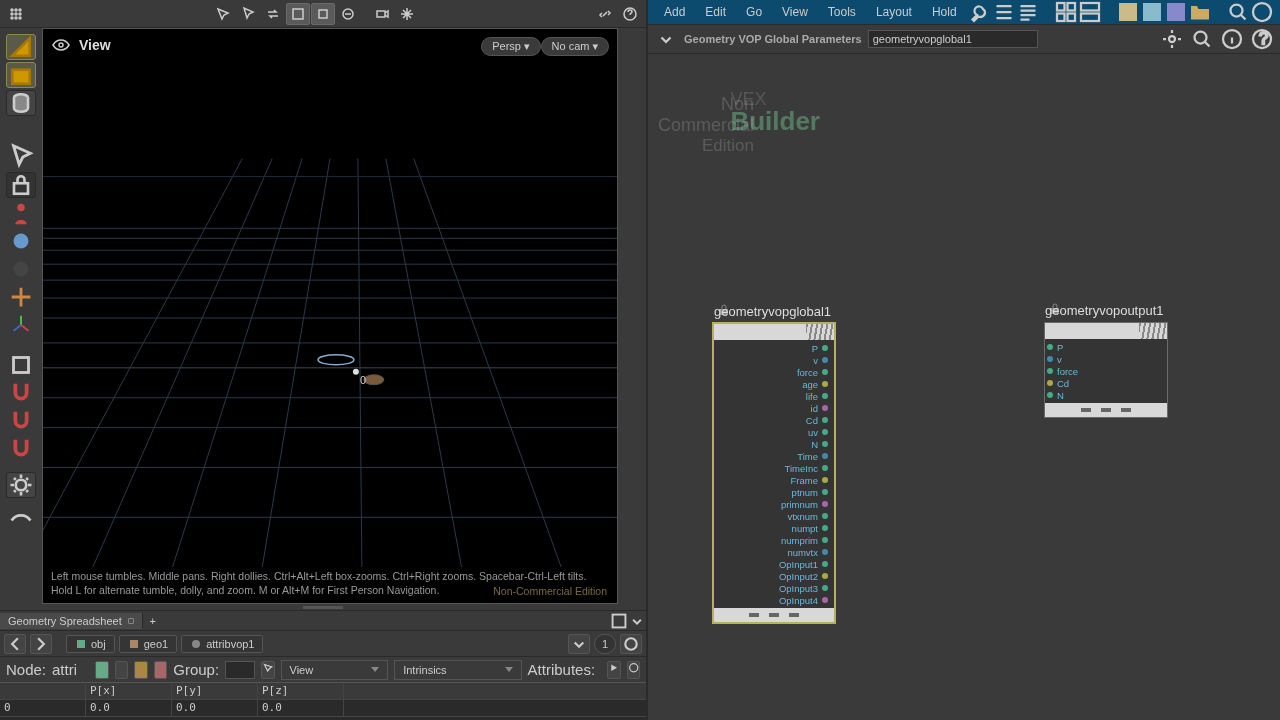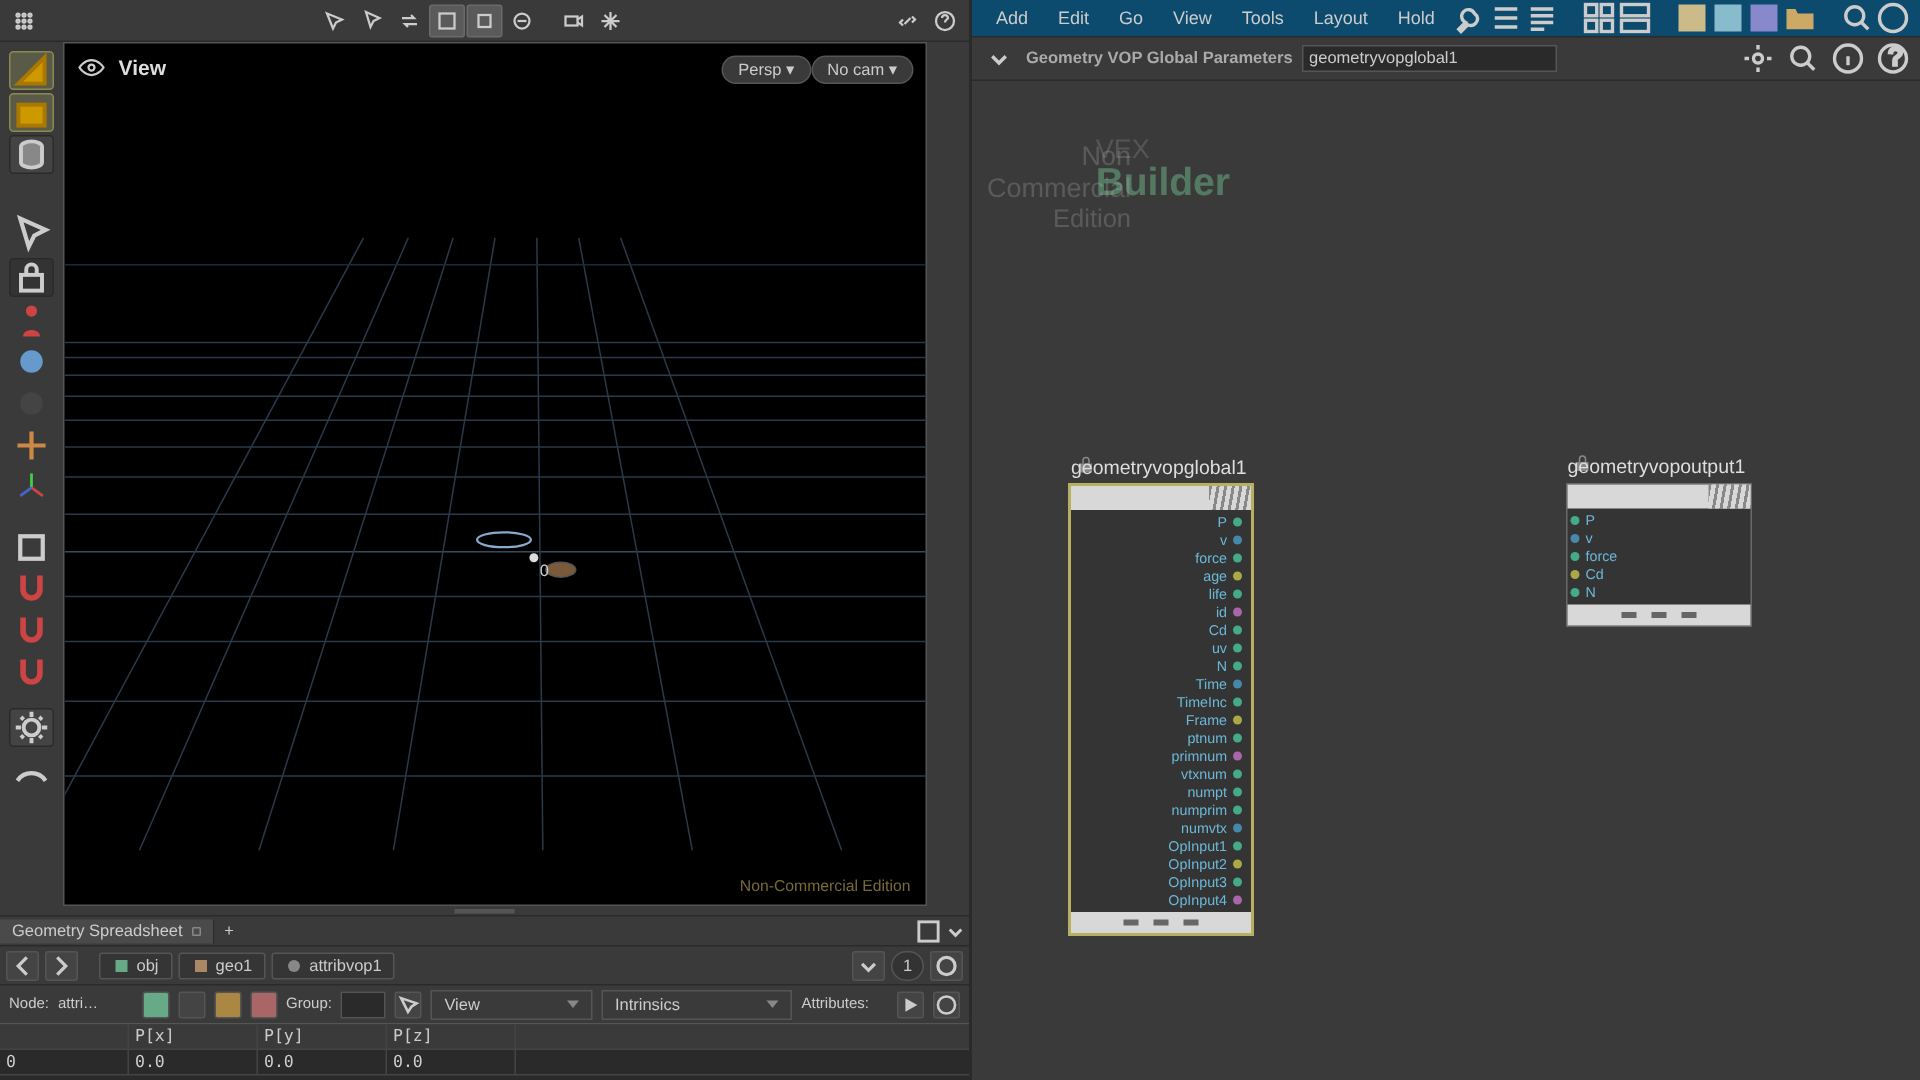--- a/index.html
+++ b/index.html
@@ -45,21 +45,21 @@
 .tab-ic{width:18px;height:16px;display:flex;align-items:center;justify-content:center;cursor:pointer}
 
 .pathbar{height:26px;background:#3a3a3a;display:flex;align-items:center;padding:0 4px;gap:4px;border-top:1px solid #2a2a2a}
 .navbtn{width:22px;height:20px;background:#444;border:1px solid #555;border-radius:2px;display:flex;align-items:center;justify-content:center;cursor:pointer}
 .crumb{background:#353535;border:1px solid #555;border-radius:2px;padding:2px 8px;display:flex;align-items:center;gap:4px;cursor:pointer}
 .crumb svg{width:12px;height:12px}
 .pathbar .sp{flex:1}
 .pin{width:22px;height:20px;border:1px solid #555;border-radius:10px;display:flex;align-items:center;justify-content:center;background:#333}
 
 .ss-tools{height:26px;background:#3a3a3a;display:flex;align-items:center;padding:0 6px;gap:6px;border-top:1px solid #2a2a2a}
-.ss-lbl{font-size:10px}
+.ss-lbl{font-size:15px}
 .ss-field{background:#2a2a2a;border:1px solid #555;height:18px;padding:0 4px;font-size:11px}
 .ss-btn{width:18px;height:18px;background:#444;border:1px solid #555;border-radius:2px;cursor:pointer}
 .ss-dd{background:#3a3a3a;border:1px solid #555;height:20px;padding:0 8px;display:flex;align-items:center;gap:14px}
 .dd-arr{border-left:4px solid transparent;border-right:4px solid transparent;border-top:5px solid #888}
 
 .ss-grid{flex:0 0 38px;background:#2a2a2a;border-top:1px solid #555;overflow:hidden}
 .ss-row{display:flex;height:17px;border-bottom:1px solid #444}
 .ss-row.hdr{background:#3a3a3a}
 .ss-cell{border-right:1px solid #444;padding:1px 4px;font-size:11px;font-family:monospace}
 .c0{width:86px}
@@ -311,20 +311,21 @@
               <line x1="0" y1="222" x2="576" y2="222"></line>
             <line x1="0" y1="210" x2="576" y2="210"></line>
               <line x1="0" y1="200" x2="576" y2="200"></line>
             <line x1="0" y1="148" x2="576" y2="148" stroke="#1a2a3a"></line>
           </g>
           <ellipse cx="294" cy="332" rx="18" ry="5" fill="none" stroke="#8ac" stroke-width="1.5"></ellipse>
           <circle cx="314" cy="344" r="3" fill="#ddd"></circle>
           <ellipse cx="332" cy="352" rx="10" ry="5" fill="#7a5a3a" stroke="#555"></ellipse>
           <text x="318" y="356" font-size="8" fill="#ccc">0</text>
         </svg>
+        <div class="vp-hint">Left mouse tumbles. Middle pans. Right dollies. Ctrl+Alt+Left box-zooms. Ctrl+Right zooms. Spacebar-Ctrl-Left tilts. Hold L for alternate tumble, dolly, and zoom. M or Alt+M for First Person Navigation.</div>
         <div class="vp-wm">Non-Commercial Edition</div>
       </div>
 
       <div class="right-tools">
         <div class="rt-btn">
             <svg class="ic" viewBox="0 0 16 16">
               <path d="M3 8l5-5 5 5v5H3z"></path>
             </svg>
           </div>
         <div class="rt-btn">

